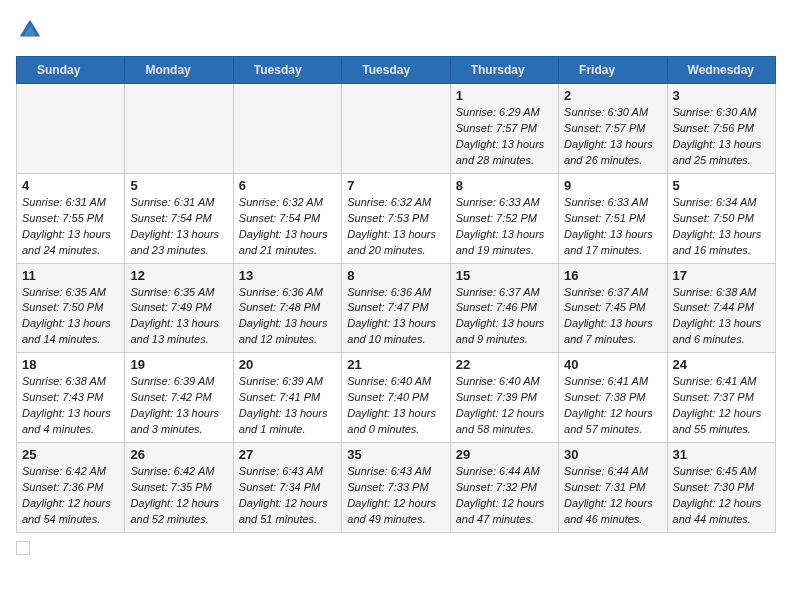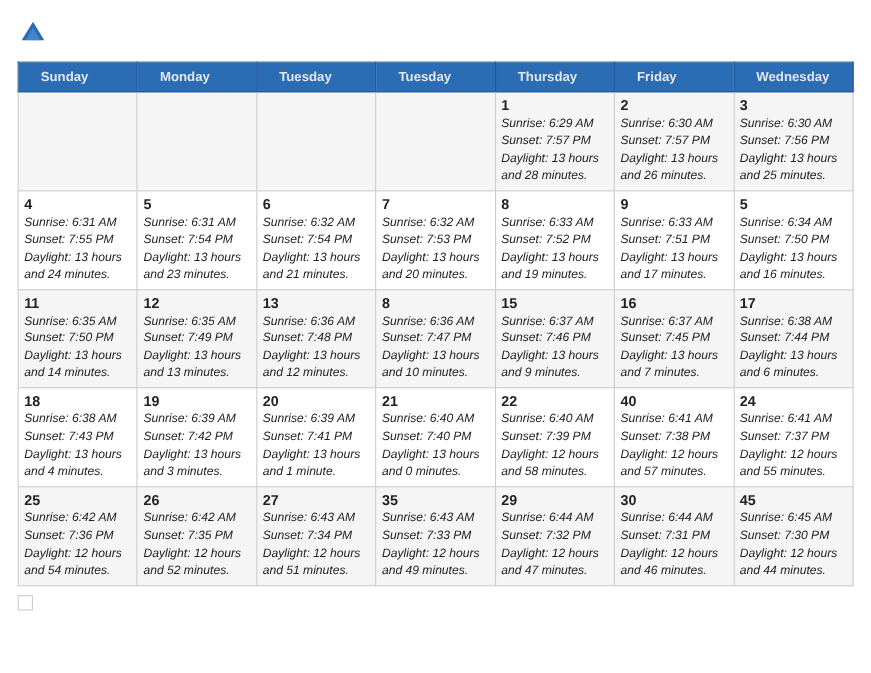--- a/index.html
+++ b/index.html
@@ -263,21 +263,21 @@
         </td>
         <td>
           <span class="day-num">29</span>
           <div class="day-info">Sunrise: 6:44 AM<br>Sunset: 7:32 PM<br>Daylight: 12 hours<br>and 47 minutes.</div>
         </td>
         <td>
           <span class="day-num">30</span>
           <div class="day-info">Sunrise: 6:44 AM<br>Sunset: 7:31 PM<br>Daylight: 12 hours<br>and 46 minutes.</div>
         </td>
         <td>
-          <span class="day-num">45</span>
+          <span class="day-num">31</span>
           <div class="day-info">Sunrise: 6:45 AM<br>Sunset: 7:30 PM<br>Daylight: 12 hours<br>and 44 minutes.</div>
         </td>
       </tr>
     </tbody>
 </table>
 
 <div class="footer">
   <span class="footer-box"></span>
   <span></span>
 </div>

